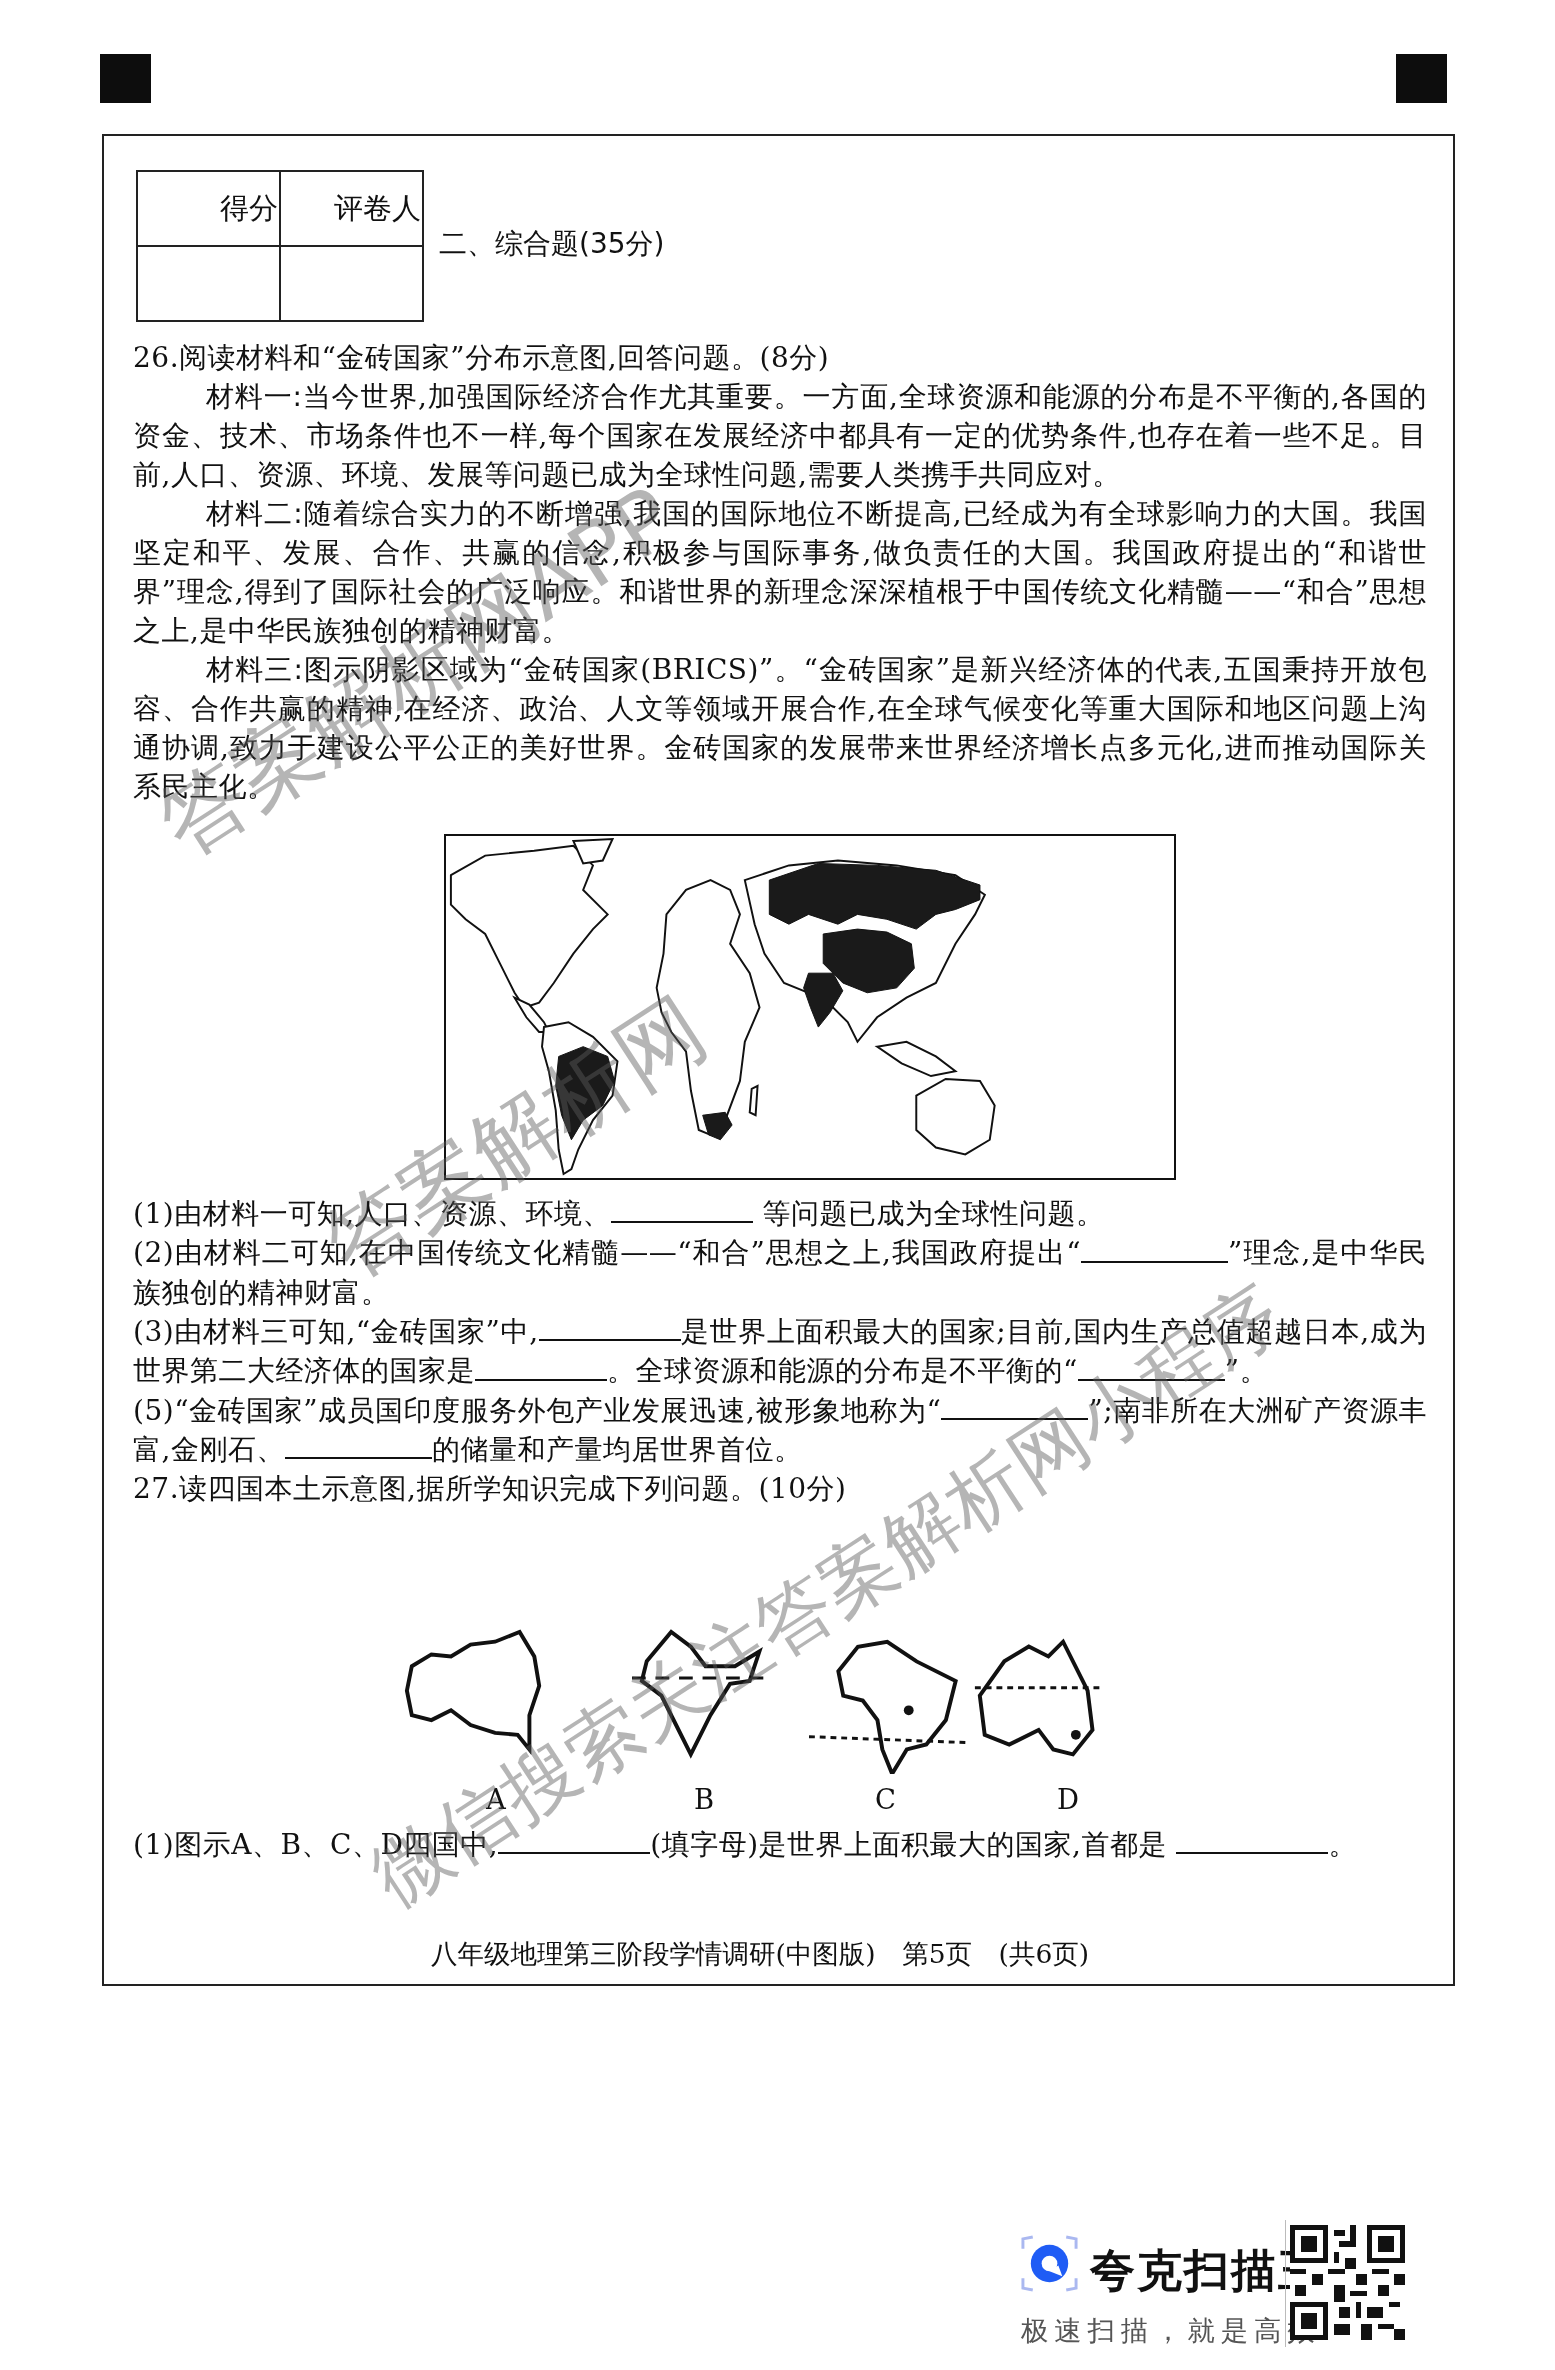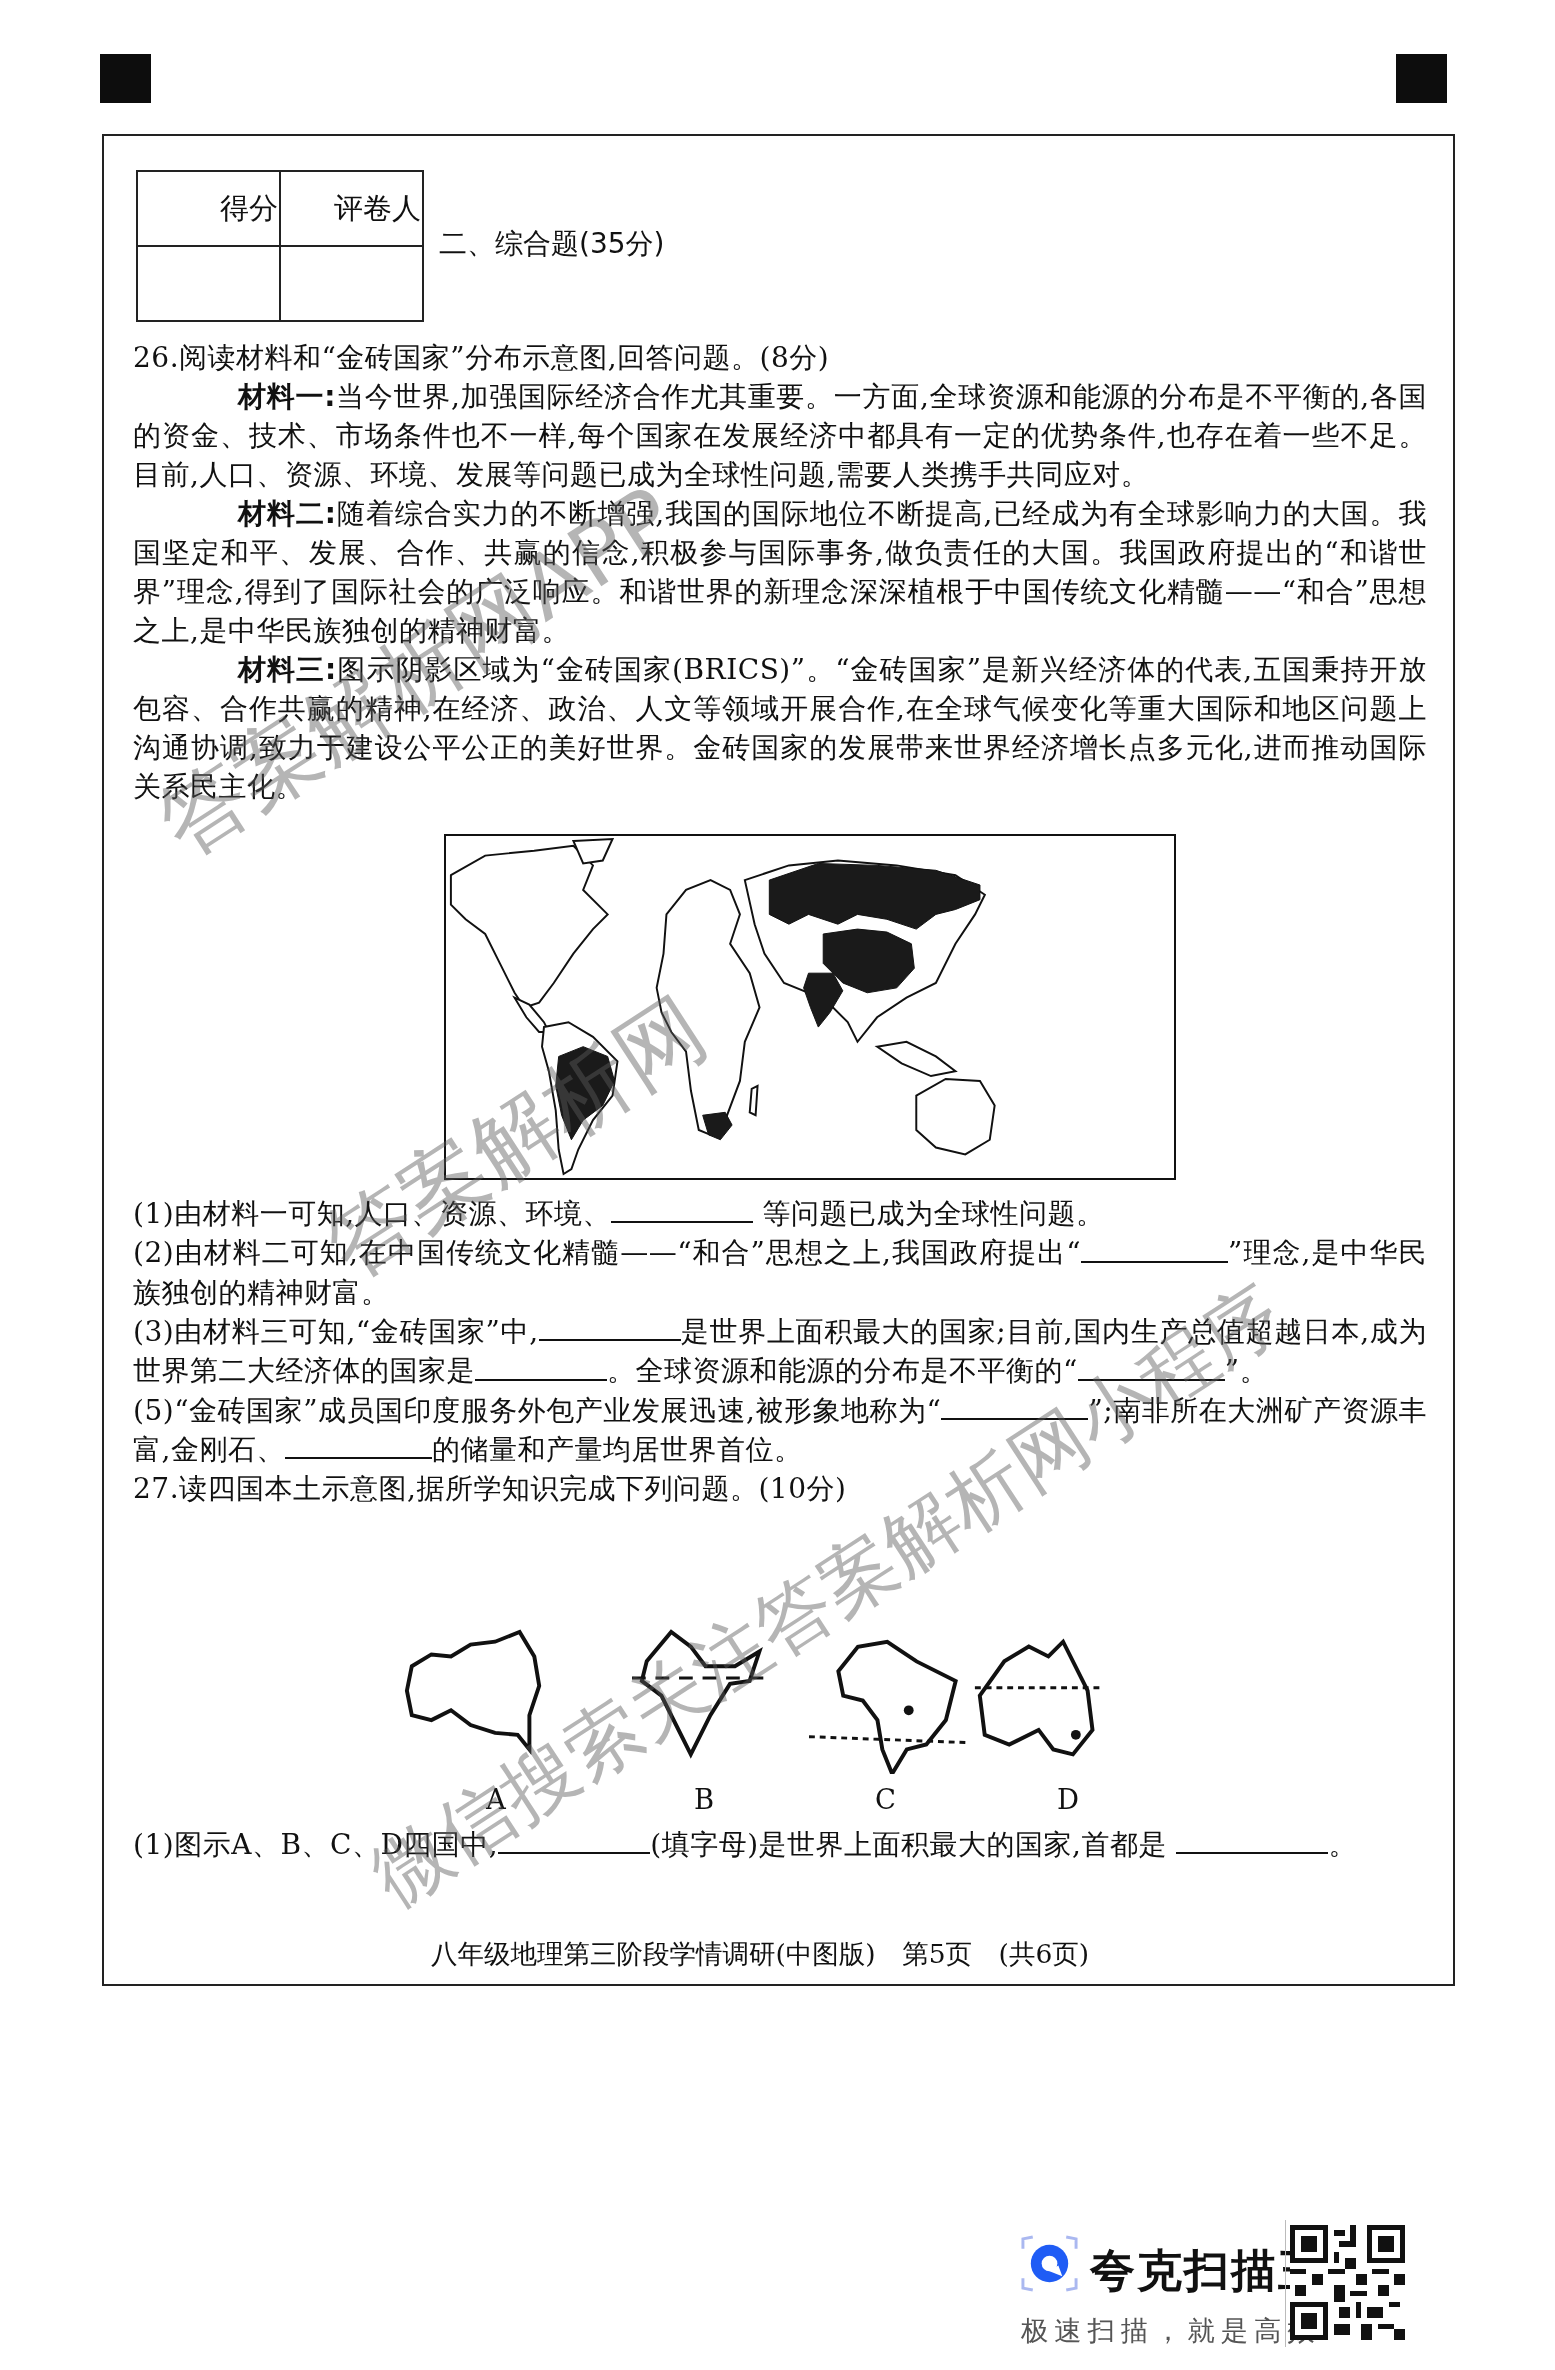--- a/index.html
+++ b/index.html
@@ -11,21 +11,21 @@
          border:2px solid #222;box-sizing:border-box;}
   .score{position:absolute;left:136px;top:170px;border-collapse:collapse;}
   .score td{border:2px solid #222;width:139px;height:71px;text-align:right;
             font-size:29px;font-family:"DejaVu Sans","Liberation Sans",sans-serif;}
   .sec-title{position:absolute;left:439px;top:225px;font-size:28px;font-weight:normal;
              font-family:"DejaVu Sans","Liberation Sans",sans-serif;}
   .txt{position:absolute;left:133px;width:1294px;font-size:28px;line-height:39px;
        text-align:justify;letter-spacing:0.5px;}
   .p{margin:0;}
   .ind{text-indent:73px;}
-  .b{font-weight:bold;font-family:"DejaVu Sans","Liberation Sans",sans-serif;margin-left:32px;}
+  .b{font-weight:normal;font-family:"DejaVu Sans","Liberation Sans",sans-serif;}
   .blank{display:inline-block;border-bottom:2px solid #111;height:27.4px;vertical-align:baseline;}
   .map{position:absolute;left:444px;top:834px;width:732px;height:346px;border:2.9px solid #111;
        box-sizing:border-box;background:#fff;}
   .fig27{position:absolute;top:1627px;}
   .lbl{position:absolute;top:1784px;font-size:27.4px;}
   .footer{position:absolute;left:431px;top:1936px;font-size:26.5px;}
   .wm{position:absolute;font-family:"DejaVu Sans","Liberation Sans",sans-serif;
       color:rgba(90,90,90,0.45);font-size:86px;white-space:nowrap;pointer-events:none;
       transform-origin:left top;}
   .brand{position:absolute;left:1019px;top:2233px;}

